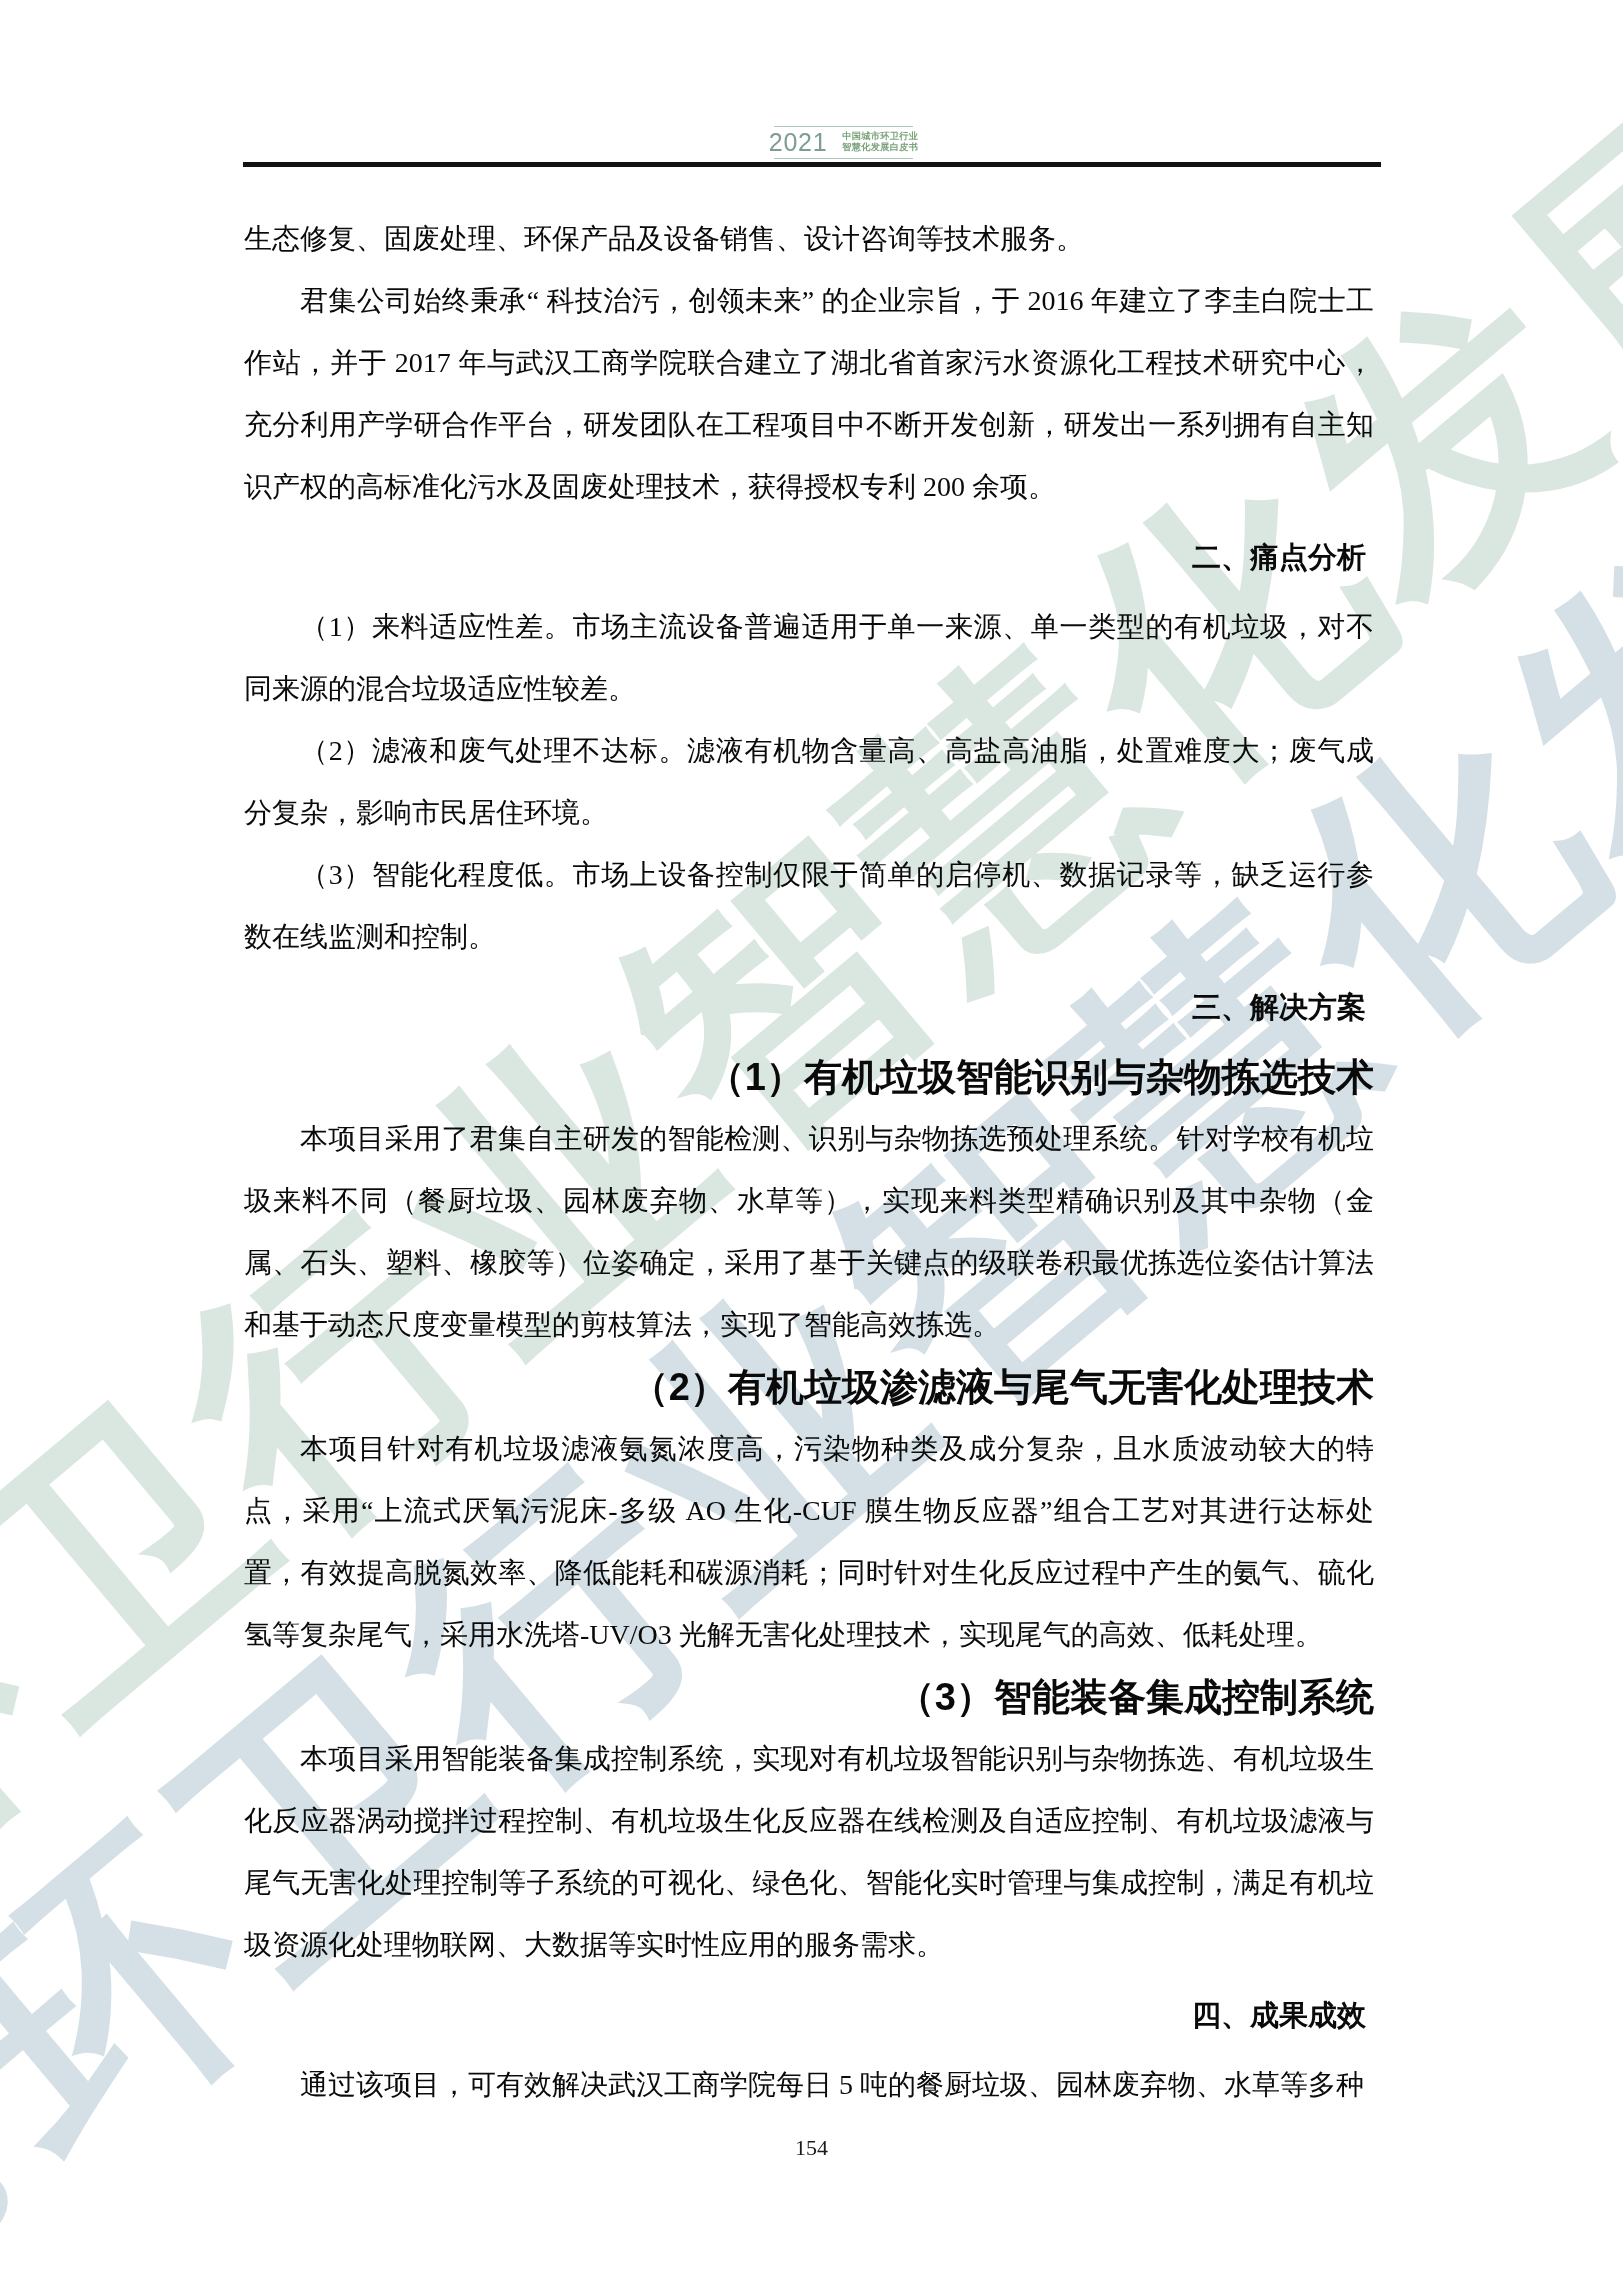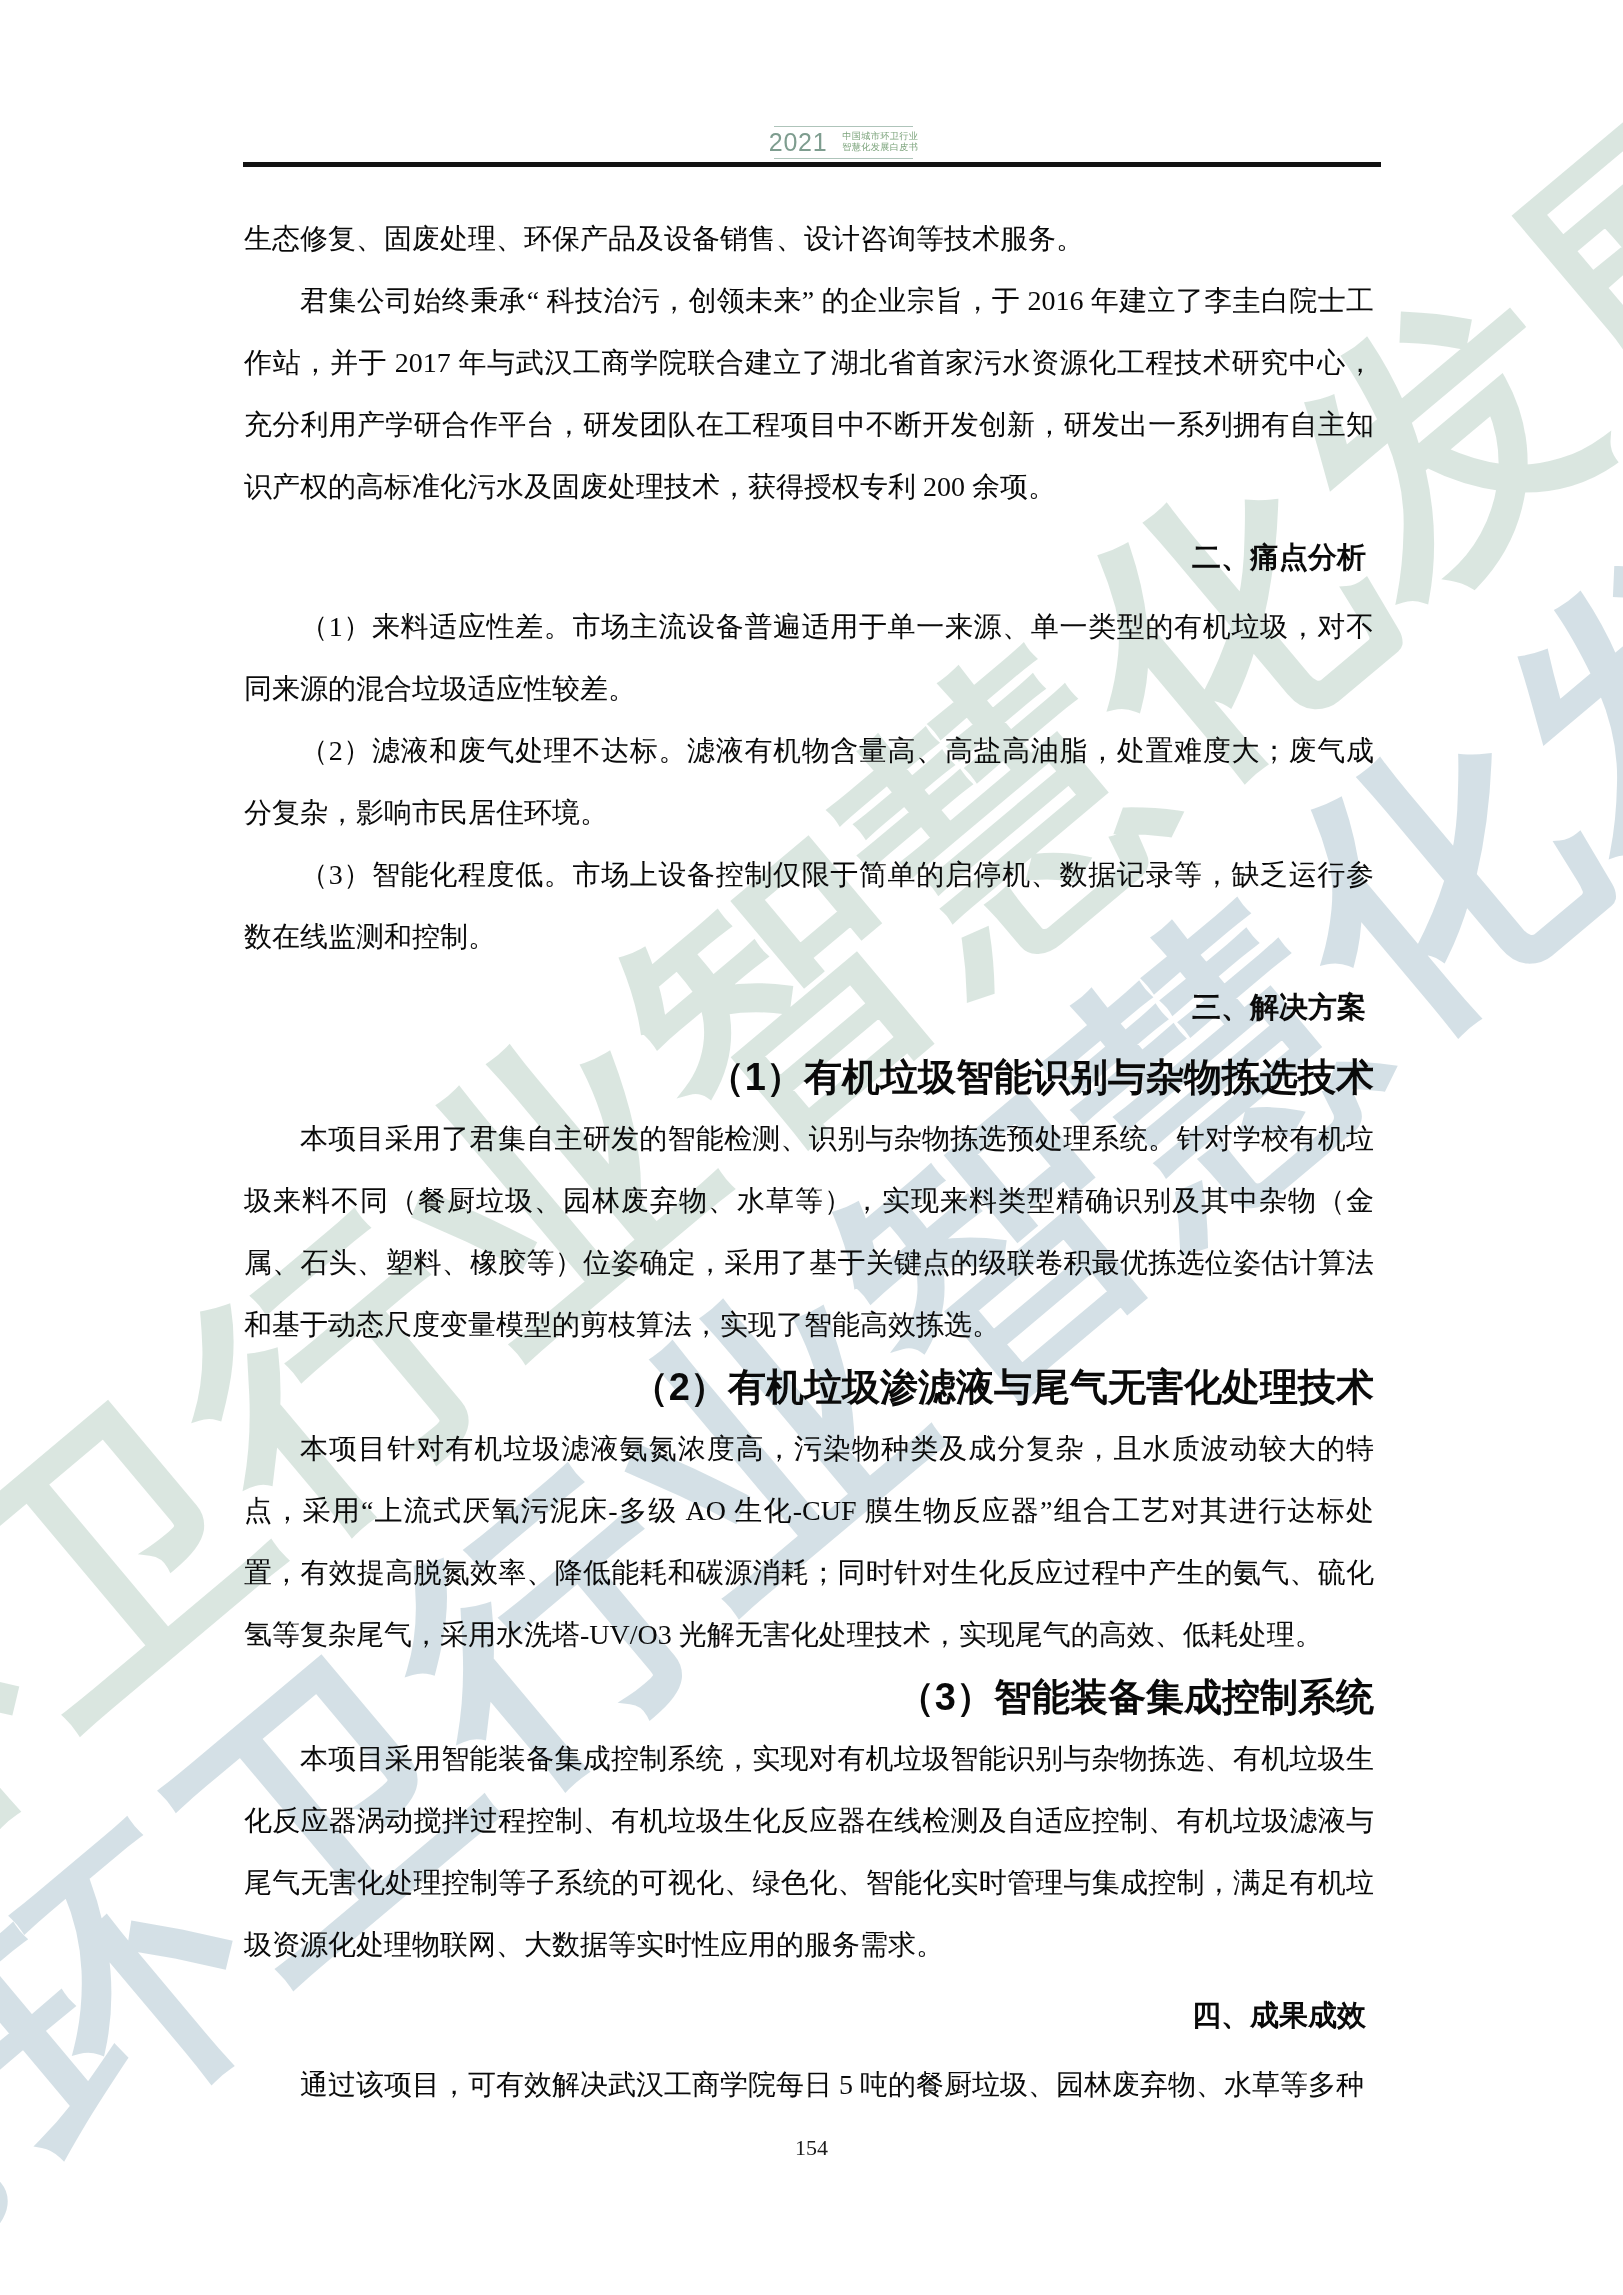--- a/index.html
+++ b/index.html
@@ -48,20 +48,21 @@
   }
   .logo-text{
     display:flex;flex-direction:column;justify-content:center;
   }
   .logo-text span{
     font-family:"Liberation Sans","DejaVu Sans",sans-serif;
     font-size:9.2px;line-height:11px;
     color:#7ba37b;
     letter-spacing:0.3px;
     white-space:nowrap;
+    font-weight:bold;
   }
   .header-rule{
     position:absolute;
     top:162px;left:243px;
     width:1138px;height:4.6px;
     background:#121212;
     z-index:2;
   }
   
   .content{

